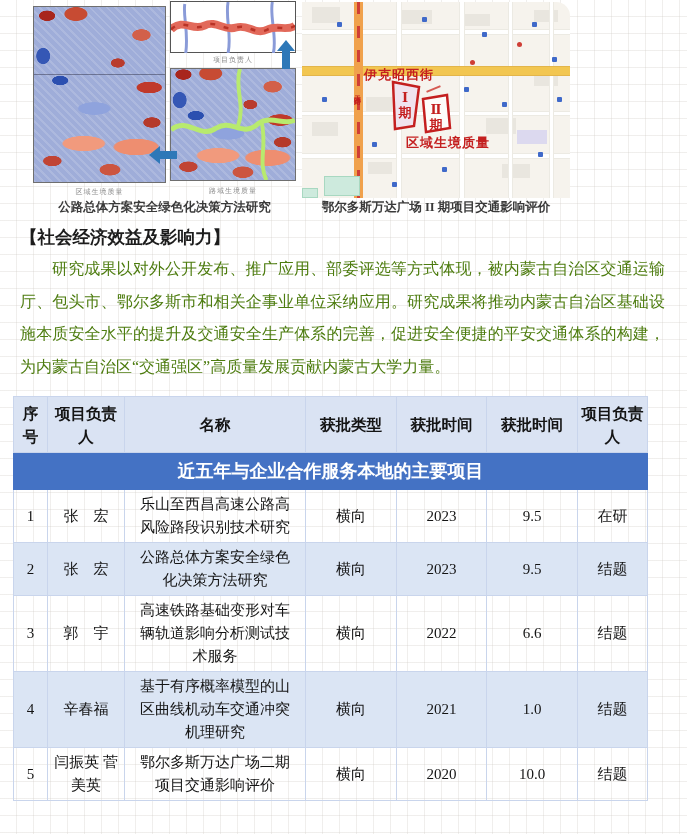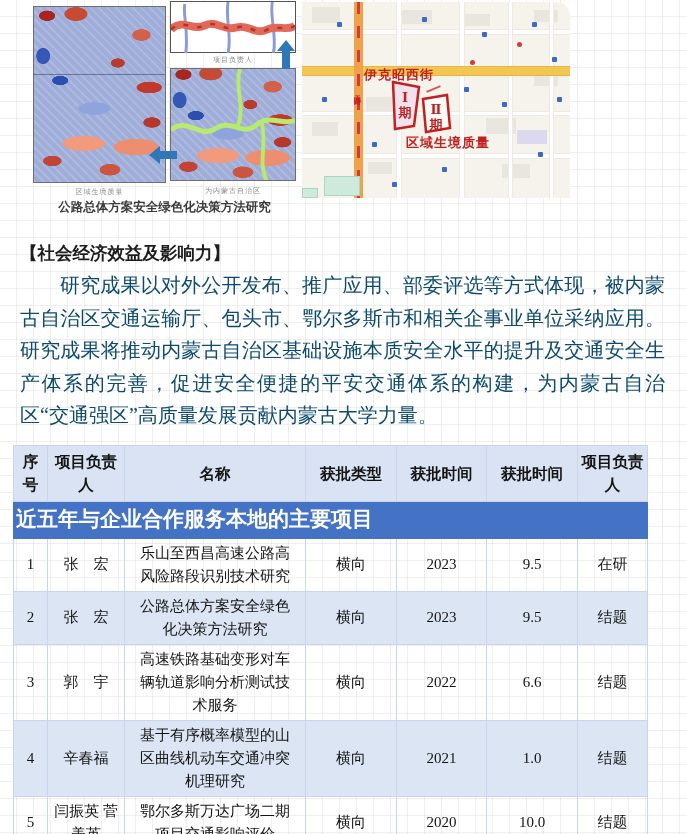--- a/index.html
+++ b/index.html
@@ -75,31 +75,31 @@
   .dot{ position:absolute; width:5px; height:5px; border-radius:1px; background:#3f69c9; }
   .dot.red{ background:#cf3e36; border-radius:50%; }
   .map-label{ position:absolute; color:#c41f1f; font-weight:bold; }
   .phase{ width:16px; text-align:center; font-size:13px; line-height:15px; }
   .street{ font-size:13px; letter-spacing:1px; }
   .street-v{ font-size:7px; writing-mode:vertical-rl; letter-spacing:1px; }
   .road-mark{ position:absolute; width:15px; height:2px; background:#cf3e36; transform:rotate(-22deg); opacity:.85; }
 
   
   .content{ padding:0 22px 0 20px; }
-  .sec-heading{ margin-top:16px; font-size:17.5px; font-weight:bold; color:#1c1c1c; }
-  .paragraph{ margin-top:4px; font-size:20px; line-height:32.5px; text-align:justify;
-              text-indent:2em; color:#0c4a6e; }
+  .sec-heading{ font-size:17.5px; font-weight:bold; color:#1c1c1c; }
+  .paragraph{ margin-top:4px; font-size:16px; line-height:32.5px; text-align:justify;
+              text-indent:2em; color:#4d7c0f; }
 
   
   table{ border-collapse:collapse; table-layout:fixed; width:634px; margin:13px 0 0 13px;
          font-size:15px; color:#141414; }
   col.c0{width:34px} col.c1{width:77px} col.c2{width:181px} col.c3{width:91px}
   col.c4{width:90px} col.c5{width:91px} col.c6{width:70px}
-  .t-title td{ background:#4472c4; color:#fff; font-weight:bold; font-size:21px;
-               text-align:left; height:37px; border:1px solid #4472c4; }
+  .t-title td{ background:#4472c4; color:#fff; font-weight:bold; font-size:18px;
+               text-align:center; height:37px; border:1px solid #4472c4; }
   th,td{ border:1px solid #c9d5ec; text-align:center; vertical-align:middle;
          line-height:23px; padding:3px 2px; }
   thead th{ background:#dae3f3; font-weight:bold; height:56px; font-size:15.5px; }
   tbody tr.alt td{ background:#dbe5f4; }
   td.name{ padding:3px 14px; }
 </style>
 </head>
 <body>
 
 <div class="page">
@@ -130,21 +130,21 @@
       <div class="arrow arrow-left" style="left:116px; top:146px; width:30px; height:18px;">
         <span class="head"></span>
           <span class="shaft"></span>
       </div>
       <div class="arrow arrow-up" style="left:244px; top:40px; width:18px; height:30px;">
         <span class="head"></span>
           <span class="shaft"></span>
       </div>
 
       <div class="subcap sc-main">区域生境质量</div>
-      <div class="subcap sc-green">为内蒙古自治区</div>
+      <div class="subcap sc-green">路域生境质量</div>
       <div class="subcap sc-inset">项目负责人</div>
       <div class="figcap">公路总体方案安全绿色化决策方法研究</div>
     </div>
 
     <div class="fig-right">
       <div class="map">
         <div class="blk" style="left:10px;top:5px;width:28px;height:16px;"></div>
         <div class="blk" style="left:100px;top:8px;width:30px;height:14px;"></div>
         <div class="blk" style="left:162px;top:12px;width:26px;height:12px;"></div>
         <div class="blk" style="left:232px;top:8px;width:24px;height:12px;"></div>
@@ -191,20 +191,21 @@
         <div class="dot" style="left:162px;top:85px;"></div>
         <div class="dot" style="left:200px;top:100px;"></div>
         <div class="dot" style="left:236px;top:150px;"></div>
         <div class="dot" style="left:140px;top:165px;"></div>
         <div class="dot" style="left:90px;top:180px;"></div>
         <div class="dot" style="left:255px;top:95px;"></div>
         <div class="dot red" style="left:168px;top:58px;"></div>
         <div class="dot red" style="left:215px;top:40px;"></div>
 
       </div>
+      <div class="figcap">鄂尔多斯万达广场 II 期项目交通影响评价</div>
     </div>
   </div>
 
   <div class="content">
     <div class="sec-heading">【社会经济效益及影响力】</div>
     <p class="paragraph">研究成果以对外公开发布、推广应用、部委评选等方式体现，被内蒙古自治区交通运输厅、包头市、鄂尔多斯市和相关企事业单位采纳应用。研究成果将推动内蒙古自治区基础设施本质安全水平的提升及交通安全生产体系的完善，促进安全便捷的平安交通体系的构建，为内蒙古自治区“交通强区”高质量发展贡献内蒙古大学力量。</p>
   </div>
 
   <table>
     <colgroup>

